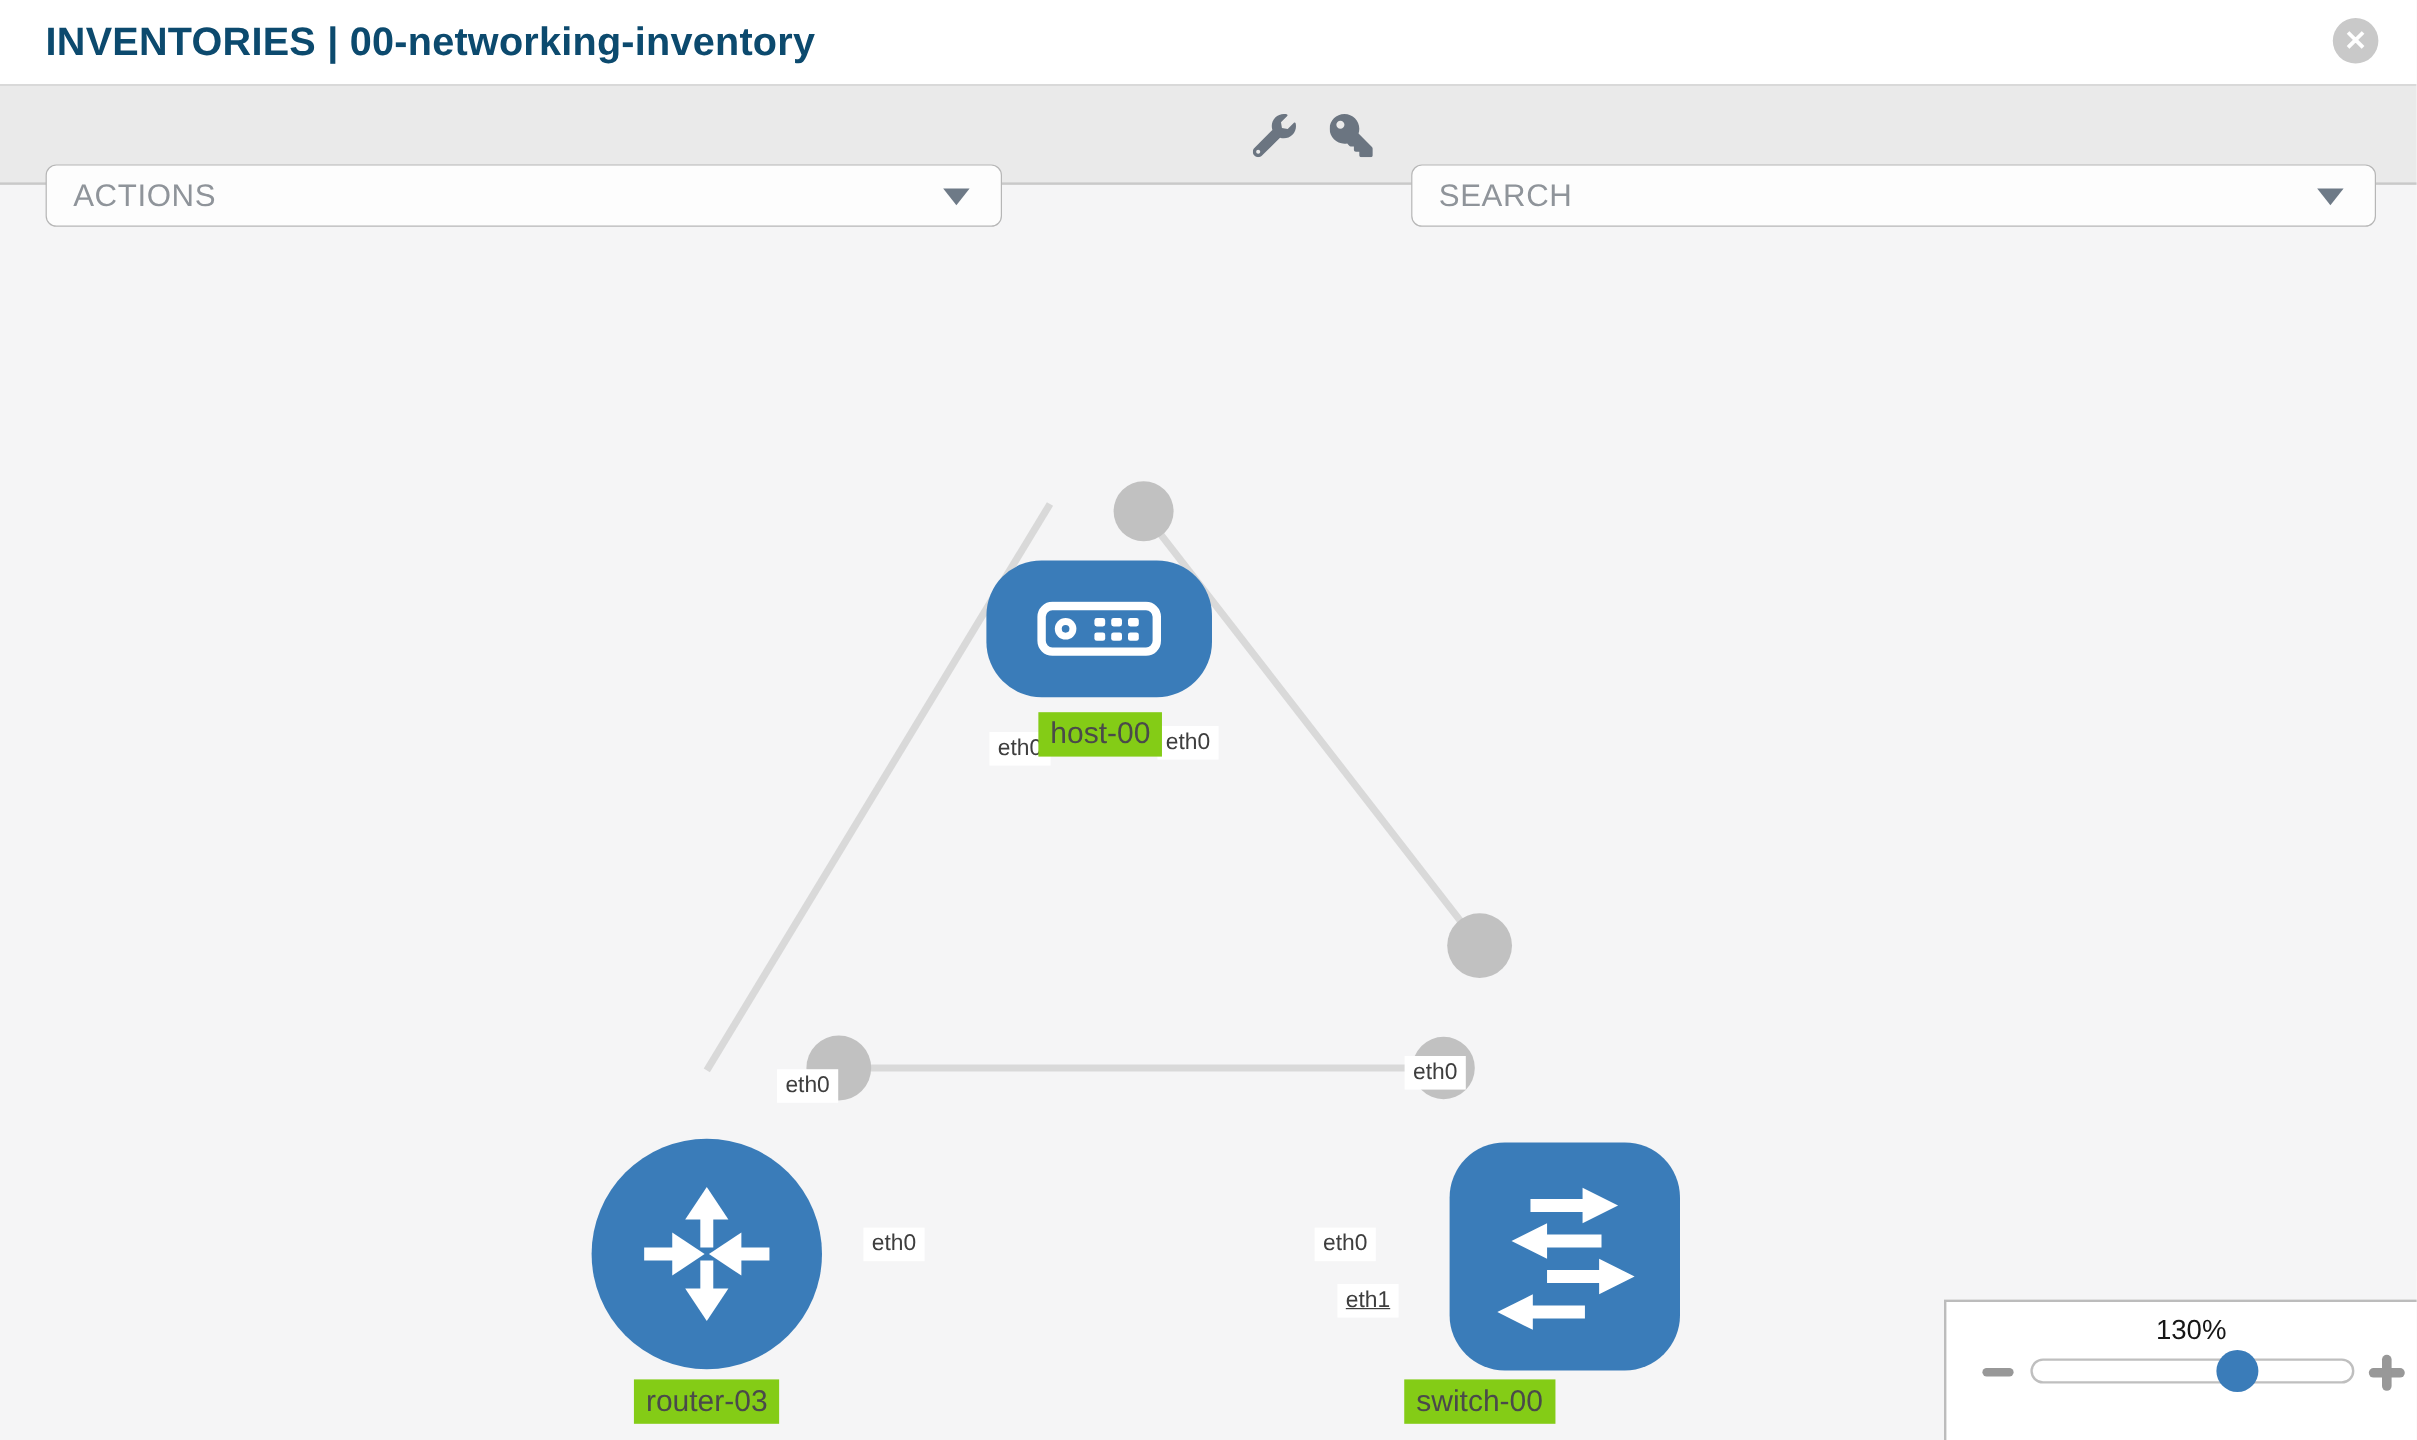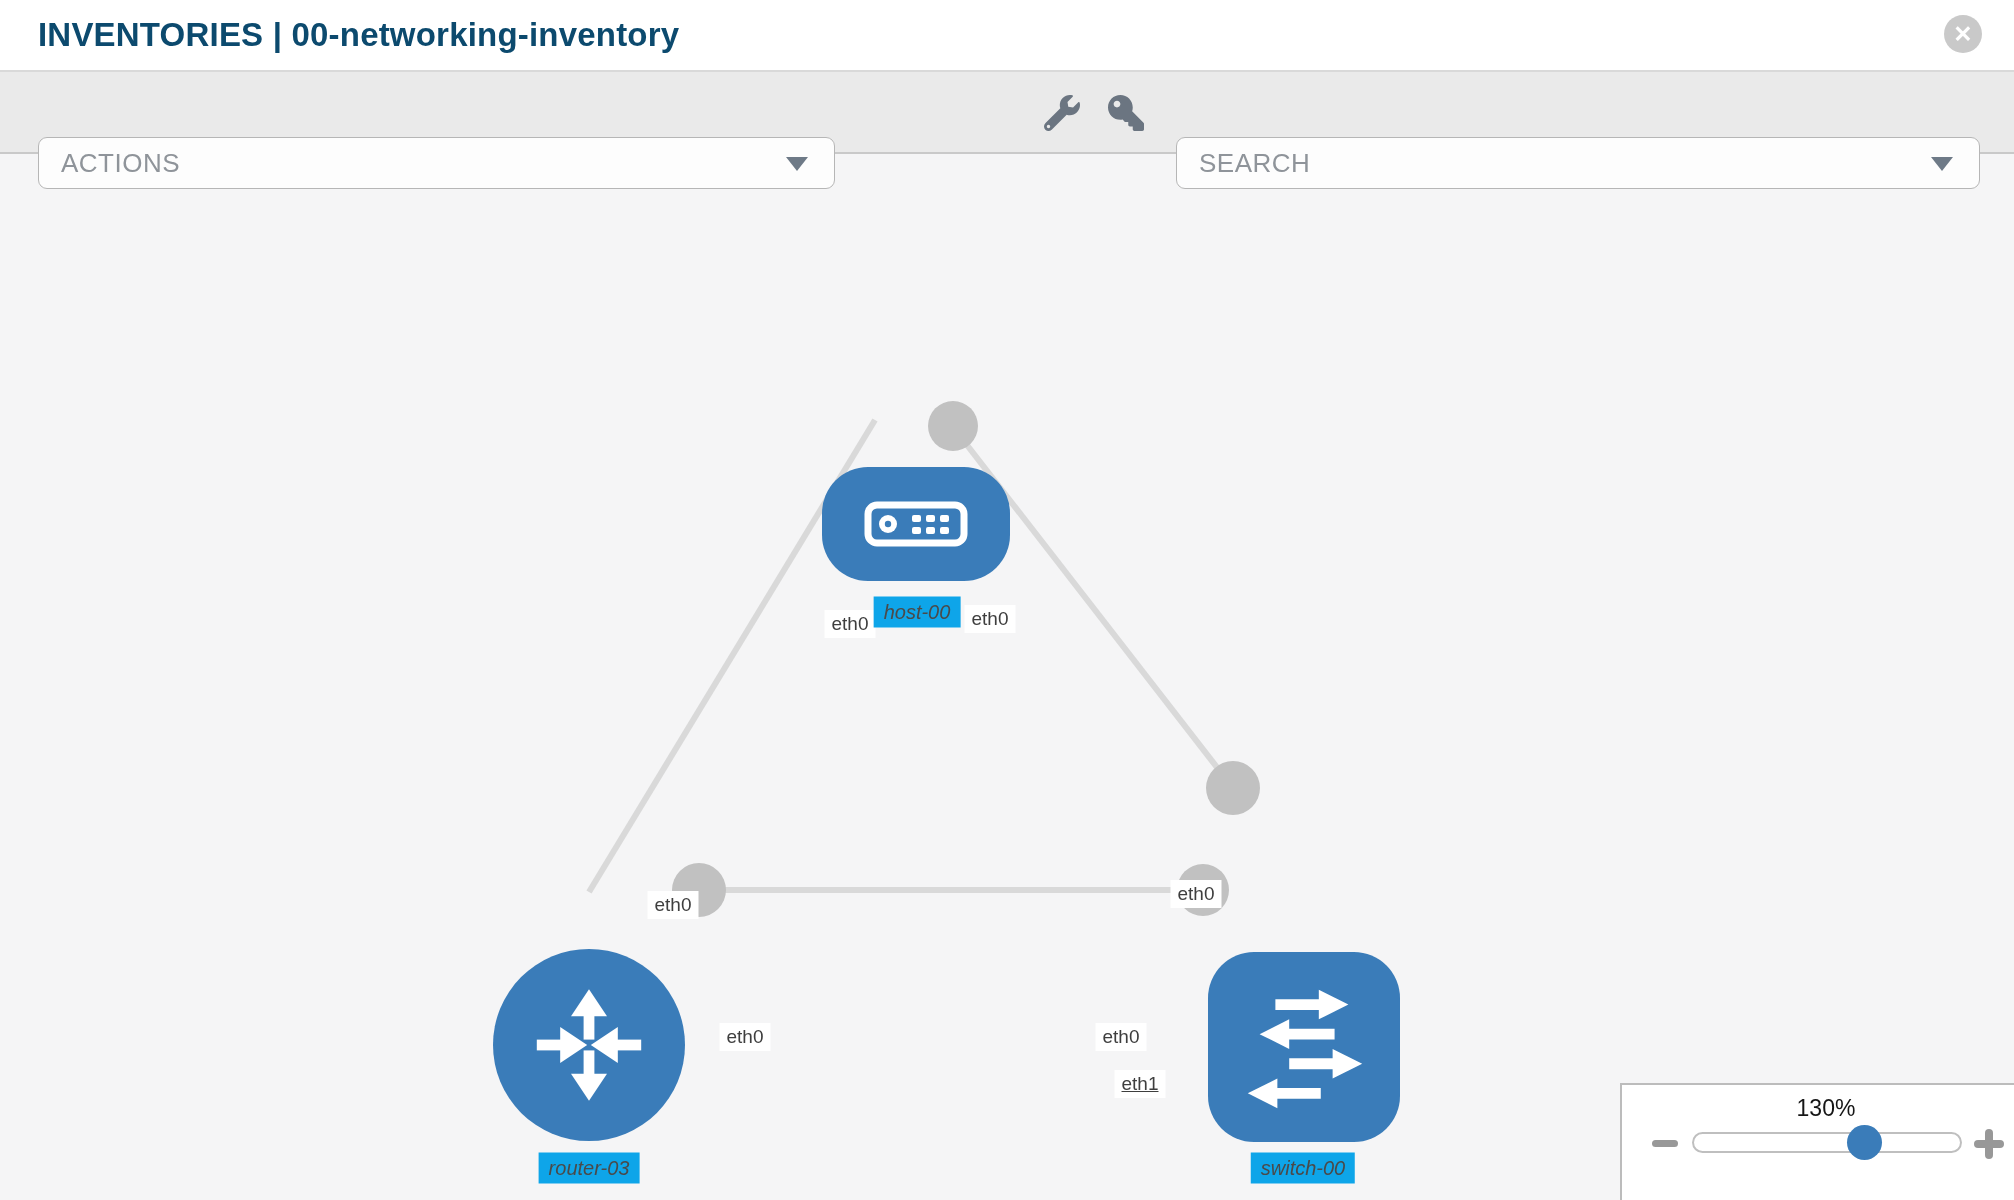--- a/index.html
+++ b/index.html
@@ -27,25 +27,25 @@
   .canvas{position:absolute;top:154px;left:0;width:2014px;height:1046px;background:#f5f5f6;}
   #net-svg{position:absolute;top:0;left:0;z-index:1;}
   .link{stroke:#d9d9d9;stroke-width:6;}
   .conn{fill:#c1c1c1;}
 
   .node{position:absolute;background:#3a7cb9;z-index:2;display:flex;align-items:center;justify-content:center;cursor:pointer;}
   #node-host{left:822px;top:313px;width:188px;height:114px;border-radius:46px;}
   #node-router{left:493px;top:795px;width:192px;height:192px;border-radius:50%;}
   #node-switch{left:1208px;top:798px;width:192px;height:190px;border-radius:46px;}
 
-  .node-label{position:absolute;transform:translate(-50%,-50%);background:#0ea5e9;color:#4a4a4a;font-size:20px;
-              padding:4px 10px;white-space:nowrap;z-index:6;font-style:italic;}
+  .node-label{position:absolute;transform:translate(-50%,-50%);background:#84cc16;color:#4a4a4a;font-size:25px;
+              padding:4px 10px;white-space:nowrap;z-index:6;}
   #lbl-host{left:917px;top:458px;}
   #lbl-router{left:589px;top:1014px;}
-  #lbl-switch{left:1303px;top:1014px;}
+  #lbl-switch{left:1233px;top:1014px;}
 
   .iface-label{position:absolute;transform:translate(-50%,-50%);background:#ffffff;color:#3e3e3e;font-size:19px;
                padding:3px 7px;white-space:nowrap;z-index:5;}
   #if-rh-a{left:673px;top:751px;}
   #if-rh-b{left:850px;top:470px;}
   #if-hs-a{left:990px;top:465px;}
   #if-hs-b{left:1196px;top:740px;}
   #if-rs-a{left:745px;top:883px;}
   #if-rs-behind{left:1121px;top:883px;z-index:4;}
   #if-rs-b{left:1140px;top:930px;text-decoration:underline;}

